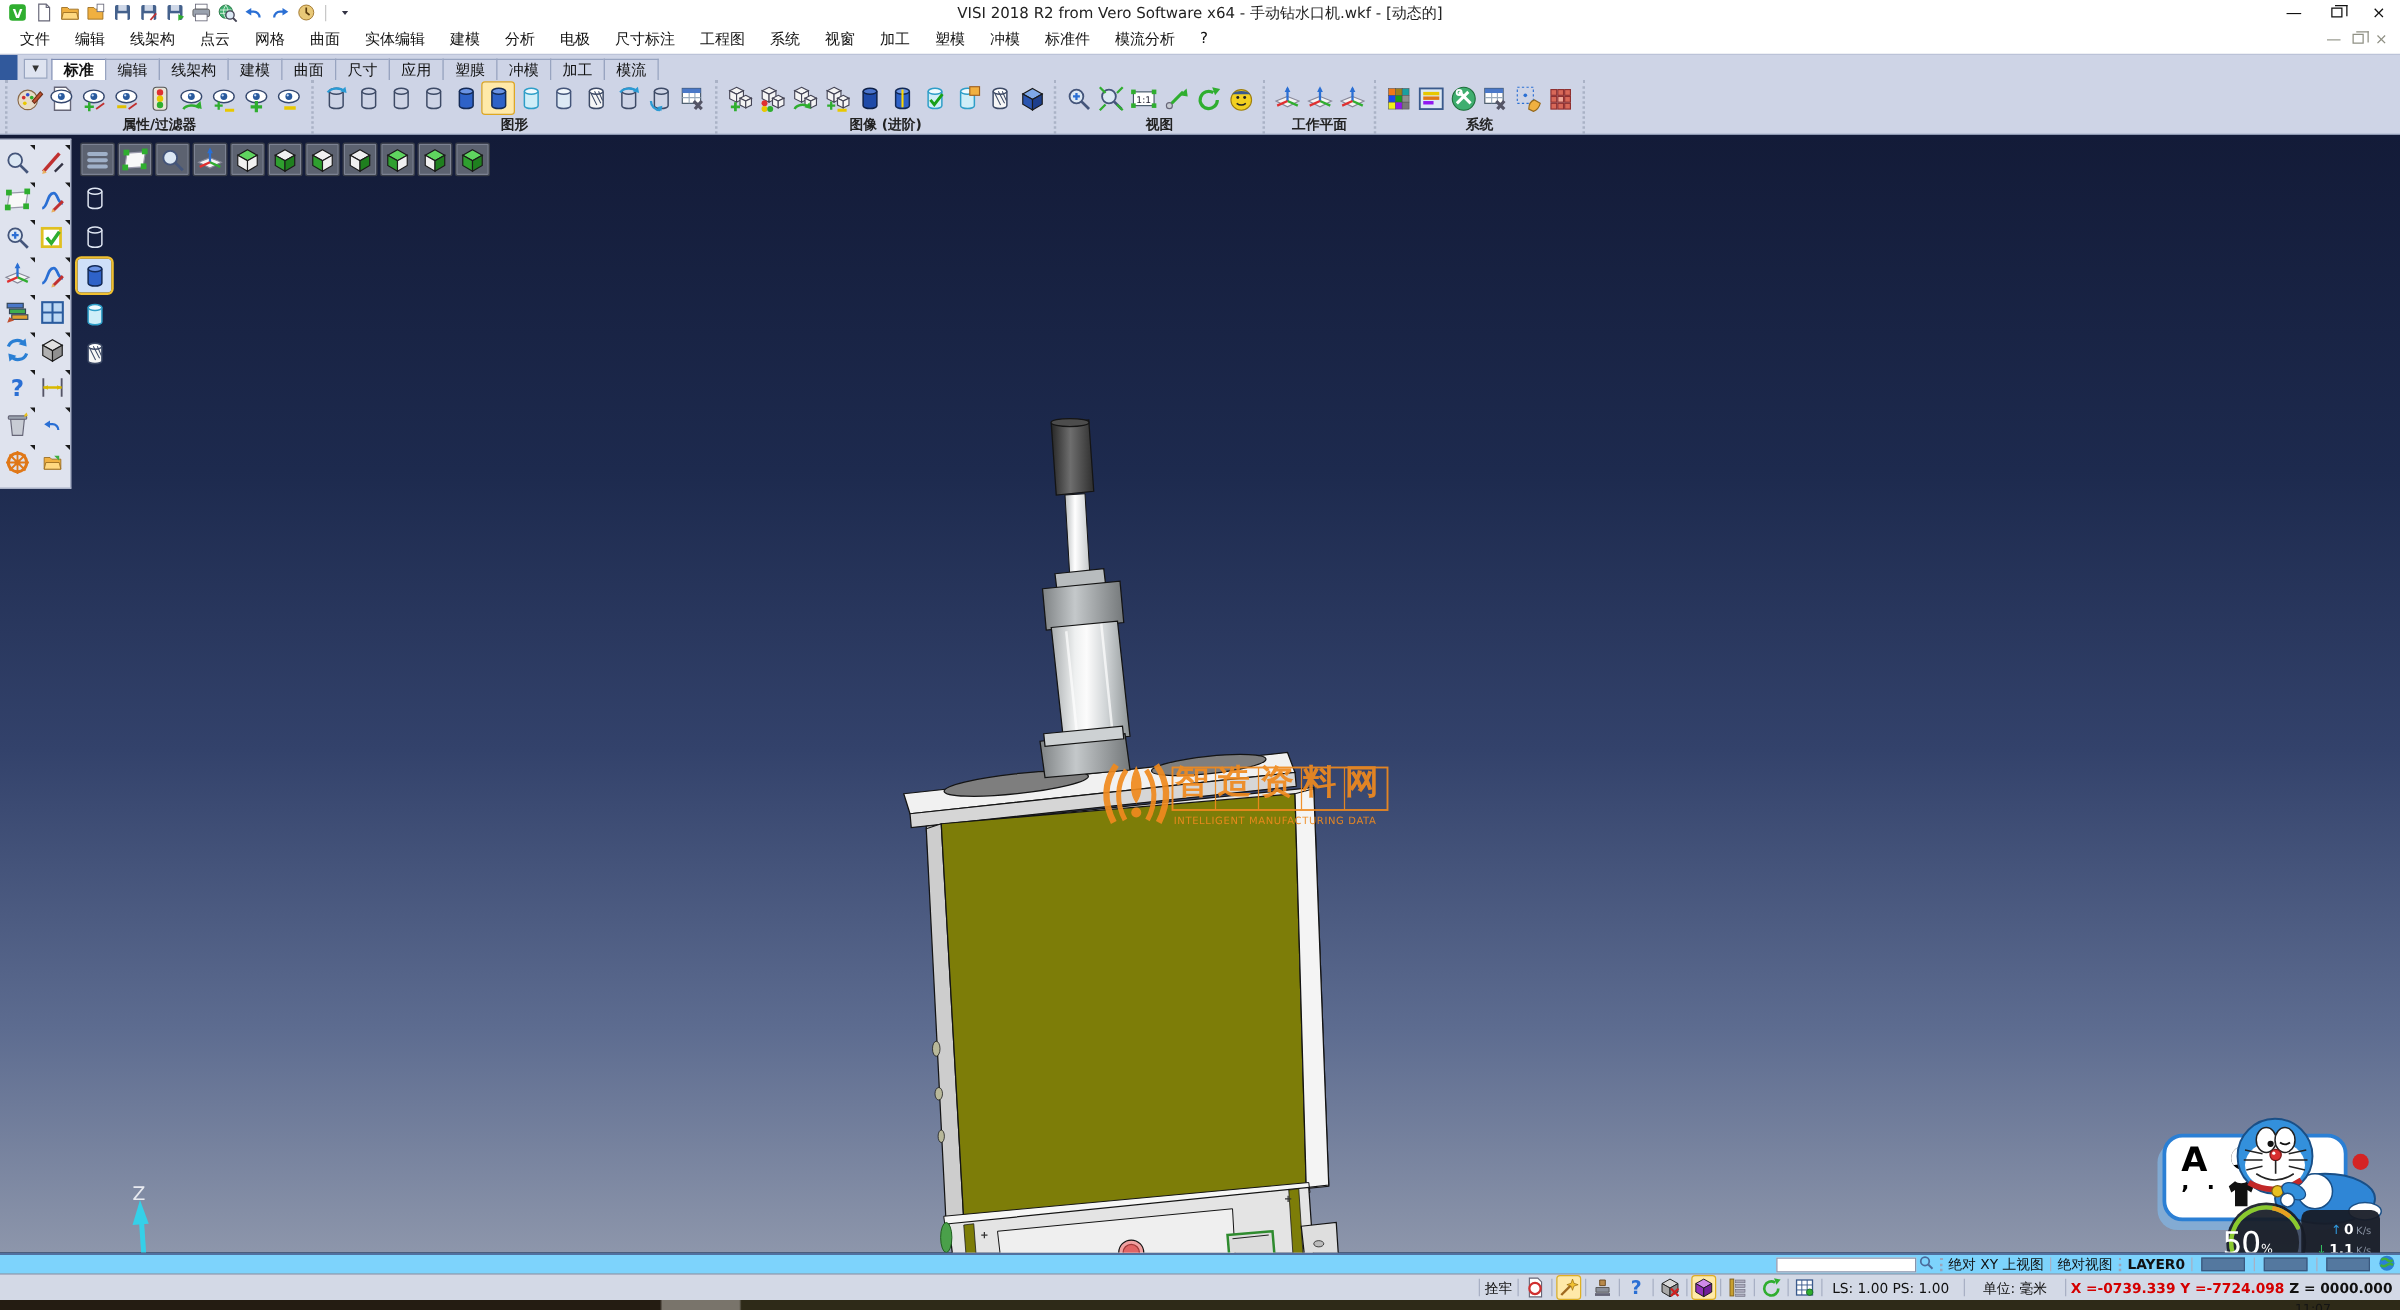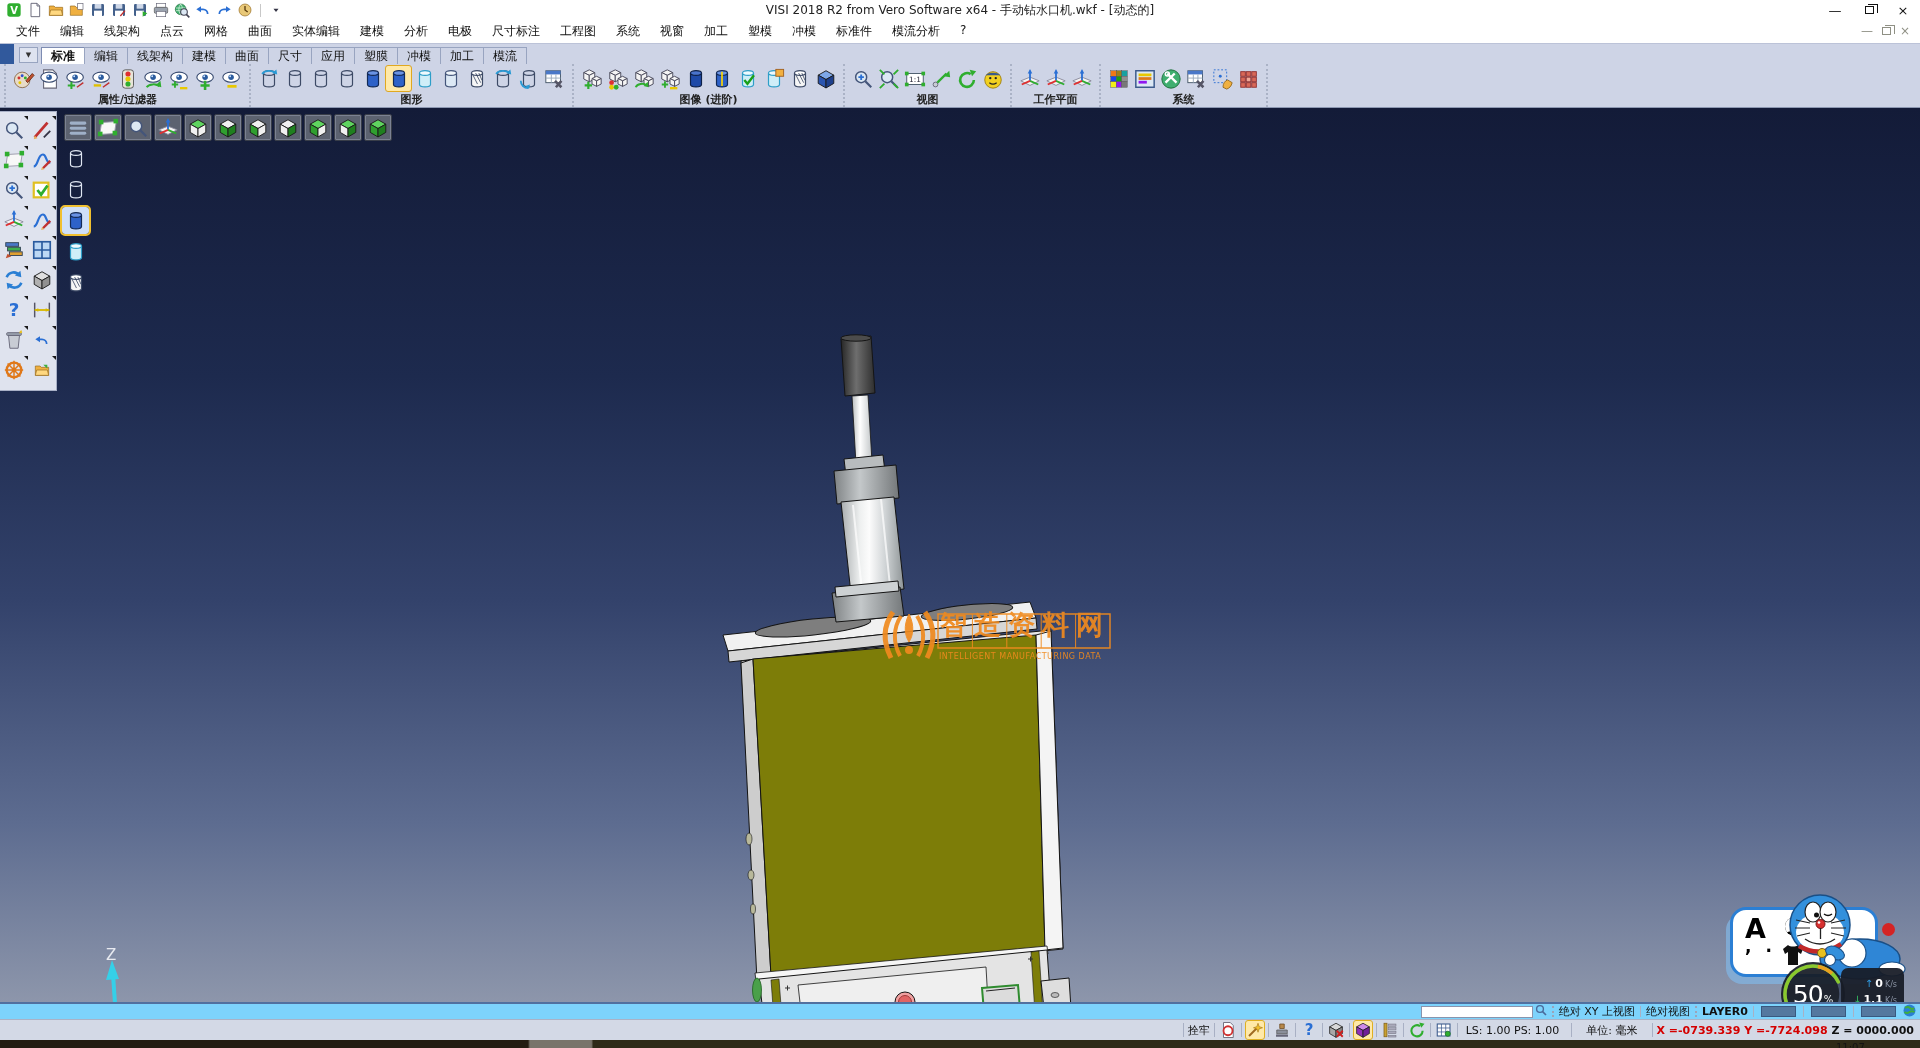--- a/index.html
+++ b/index.html
@@ -59,21 +59,21 @@
   .ime-pill{position:absolute;left:1730px;top:799px;width:148px;height:70px;background:#fff;
     border:3px solid #2b7fd4;border-radius:16px;box-shadow:-4px 7px 0 rgba(130,180,225,.75);}
   .ime-a{position:absolute;left:12px;top:3px;font-size:27px;font-weight:bold;color:#000;}
   .ime-crescent{position:absolute;left:52px;top:7px;width:19px;height:19px;border-radius:50%;background:#000;overflow:hidden;}
   .ime-crescent::after{content:'';position:absolute;left:-7px;top:-4px;width:19px;height:19px;border-radius:50%;background:#fff;}
   .ime-commas{position:absolute;left:12px;top:26px;font-size:17px;font-weight:bold;color:#000;letter-spacing:4px;}
   .ime-shirt{position:absolute;left:47px;top:33px;}
   .doraemon{position:absolute;left:1772px;top:779px;}
   .red-dot{position:absolute;left:1882px;top:815px;width:13px;height:13px;border-radius:50%;background:#d42424;}
   .zoom-badge{position:absolute;left:1778px;top:851px;}
-  .zb-text{position:absolute;left:0;top:0;width:70px;height:70px;display:flex;align-items:center;justify-content:center;color:#fff;}
+  .zb-text{position:absolute;left:0;top:0;width:70px;height:70px;display:flex;align-items:center;justify-content:flex-start;color:#fff;}
   .zb-val{font-size:25px;letter-spacing:-1px;}
   .zb-unit{font-size:10px;margin:10px 0 0 1px;}
   .speed-panel{position:absolute;left:1841px;top:860px;width:63px;height:46px;background:rgba(23,28,38,.94);
     border-radius:7px;display:flex;flex-direction:column;justify-content:center;gap:3px;padding:2px 7px;font-size:11px;color:#fff;}
   .sp-row{display:flex;align-items:baseline;justify-content:flex-end;gap:2px;}
   .sp-up{color:#2f9ae0;font-size:10px;}
   .sp-dn{color:#35c060;font-size:10px;}
   .sp-num{font-weight:bold;}
   .sp-unit{color:#8a93a3;font-size:8px;}
   

